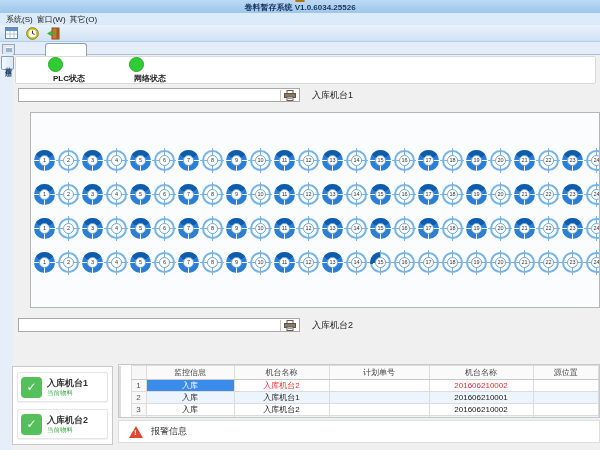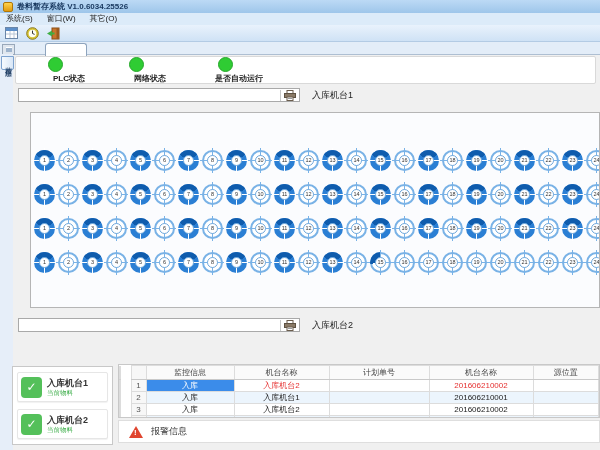--- a/index.html
+++ b/index.html
@@ -4,27 +4,27 @@
 <style>
   html,body{margin:0;padding:0;background:#555;}
   #app{
     position:relative;width:600px;height:450px;overflow:hidden;
     font-family:"Liberation Sans","DejaVu Sans",sans-serif;
     font-size:9px;color:#222;background:#f0f0f0;user-select:none;
   }
   
   .titlebar{position:absolute;left:0;top:0;width:600px;height:13px;
     background:linear-gradient(#bcd9f5,#9ec6ea);display:flex;align-items:center;
-    border-bottom:1px solid #8fb6dd;}
+    border-bottom:1px solid #8fb6dd;flex-direction:column;}
   .app-icon{width:8px;height:8px;margin:0 4px 0 3px;border-radius:2px;
     background:linear-gradient(#ffd34d,#e09b10);border:1px solid #b07708;}
   .titlebar .title{font-size:8px;font-weight:bold;color:#17365d;}
   
   .menubar{position:absolute;left:0;top:13px;width:600px;height:12px;
-    background:#dcebf9;display:flex;align-items:flex-start;gap:14px;padding-left:6px;box-sizing:border-box;}
+    background:#dcebf9;display:flex;align-items:center;gap:4px;padding-left:6px;box-sizing:border-box;}
   .menubar span{font-size:8px;color:#1a1a1a;cursor:default;}
   
   .toolbar{position:absolute;left:0;top:25px;width:600px;height:17px;
     background:linear-gradient(#e9f2fc,#cfe2f5);border-bottom:1px solid #b3cbe4;
     display:flex;align-items:center;gap:5px;padding-left:3px;box-sizing:border-box;}
   .tbtn{width:16px;height:15px;display:flex;align-items:center;justify-content:center;border-radius:2px;}
   
   .tabstrip{position:absolute;left:0;top:42px;width:600px;height:12px;
     background:#e3edf8;border-bottom:1px solid #aebfd2;}
   .mini-dock{position:absolute;left:2px;top:2px;width:11px;height:9px;background:#dfe6ee;
@@ -154,24 +154,20 @@
   </div>
 
   <div class="status-panel">
     <div class="ind">
       <div class="dot"></div>
       <div class="lbl">PLC状态</div>
     </div>
     <div class="ind">
       <div class="dot"></div>
       <div class="lbl">网络状态</div>
-    </div>
-    <div class="ind">
-      <div class="dot"></div>
-      <div class="lbl">是否自动运行</div>
     </div>
   </div>
 
   <div class="mach-bar" style="top:88px;">
     <div class="mach-box">
       <div class="print-btn">
         <svg class="icon-svg" width="12" height="11" viewBox="0 0 12 11">
           <rect x="3" y="0.5" width="6" height="3" fill="#fff" stroke="#6b5d4d"></rect>
           <rect x="0.5" y="3.5" width="11" height="4" fill="#8a7a66" stroke="#5d5142"></rect>
           <rect x="3" y="7" width="6" height="3.5" fill="#fff" stroke="#6b5d4d"></rect>

